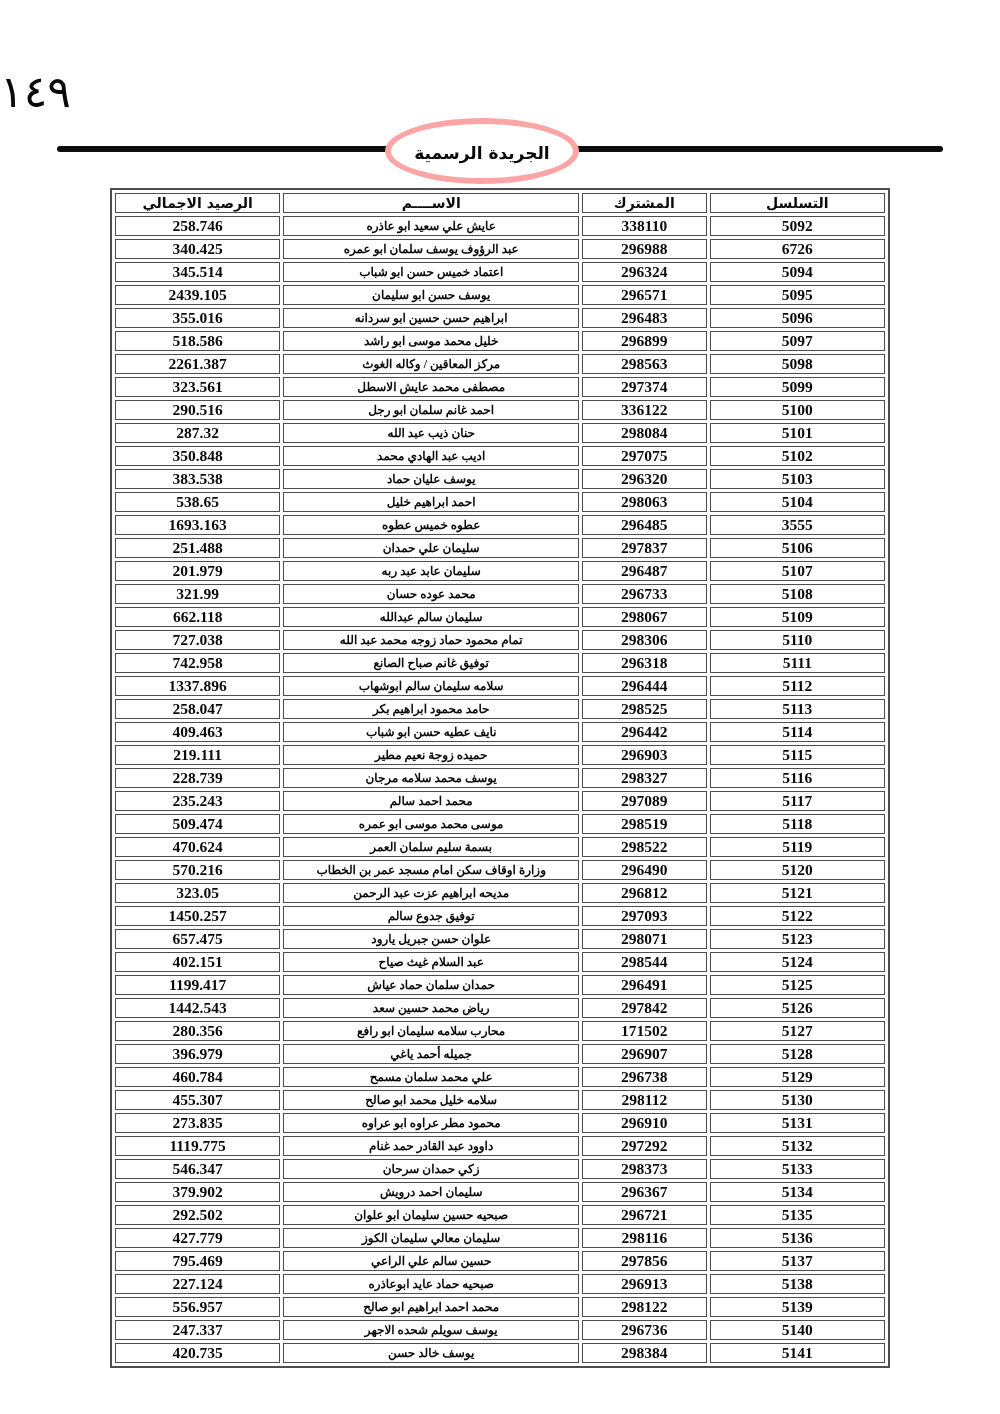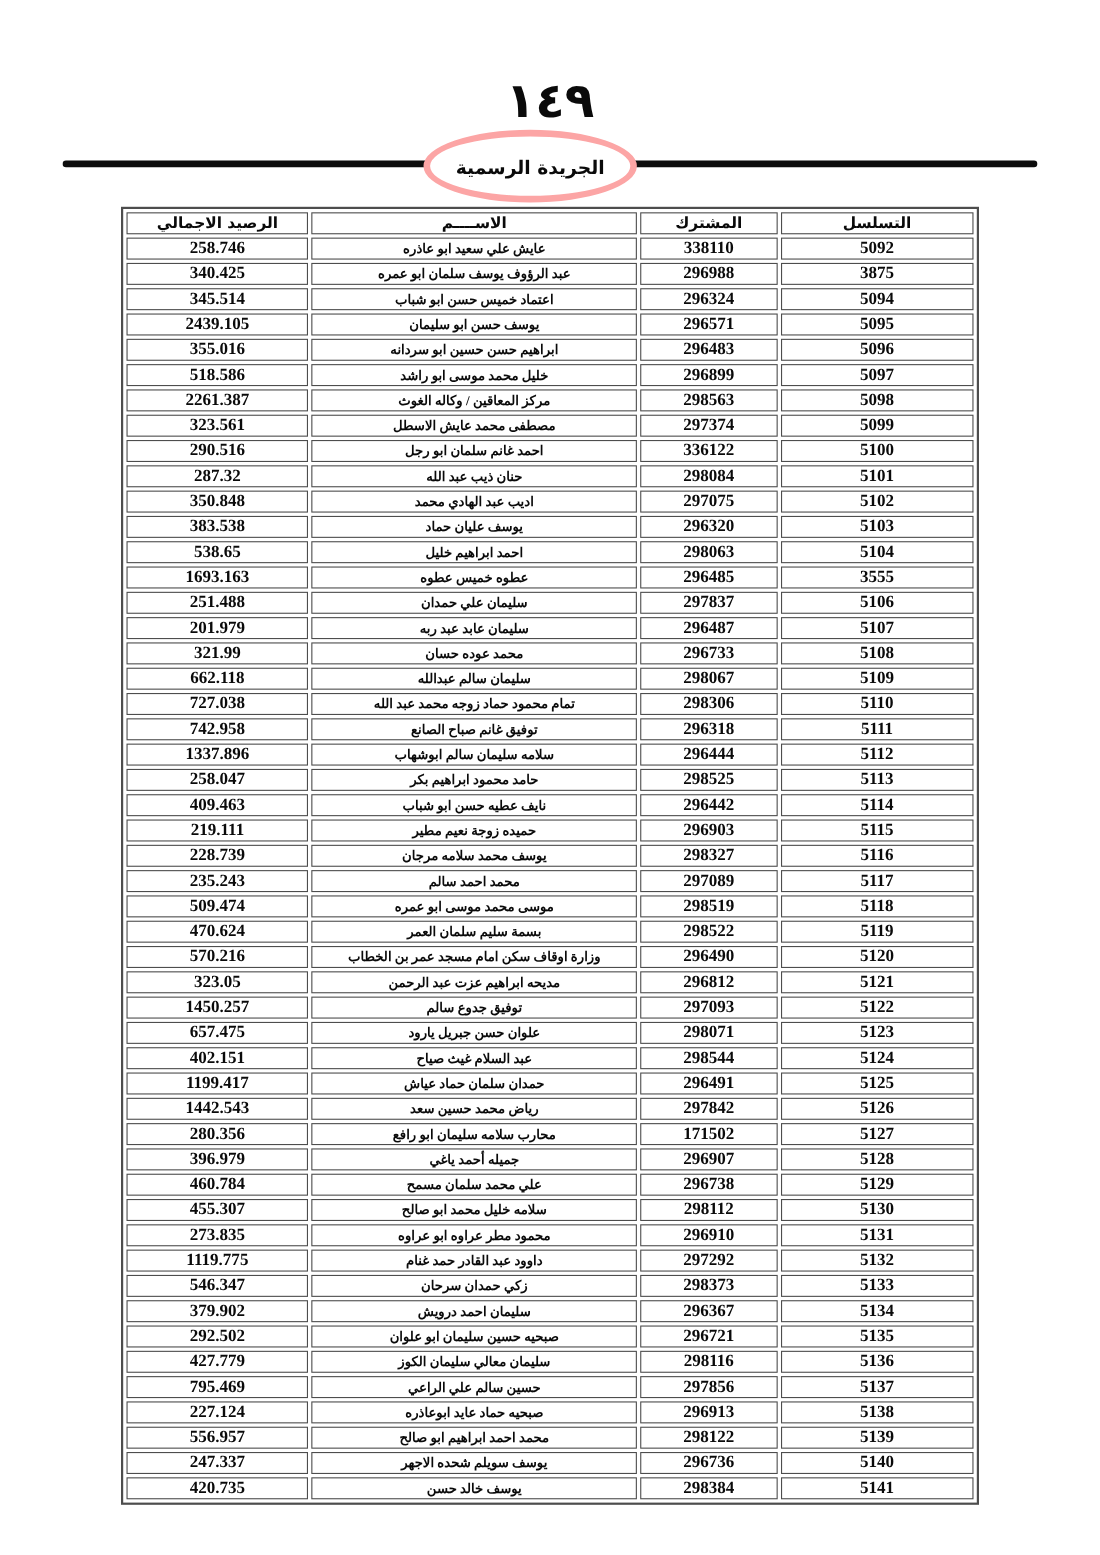--- a/index.html
+++ b/index.html
@@ -14,23 +14,22 @@
     height: 1414px;
     background: #ffffff;
     overflow: hidden;
   }
   
   .page-number {
     position: absolute;
     top: 66px;
     left: 0;
     width: 100%;
-    text-align: center;
     font-size: 44px;
-    font-weight: bold;
+    font-weight: normal;
     color: #0a0a0a;
     font-family: "DejaVu Sans", sans-serif;
     letter-spacing: 2px;
   }
   .banner-rule {
     position: absolute;
     top: 146px;
     left: 57px;
     width: 886px;
     height: 6px;
@@ -131,21 +130,21 @@
       </tr>
     </thead>
     <tbody id="table-body">
         <tr>
       <td class="num">5092</td>
       <td class="num">338110</td>
       <td class="name">عايش علي سعيد ابو عاذره</td>
       <td class="num">258.746</td>
     </tr>
         <tr>
-      <td class="num">3875</td>
+      <td class="num">6726</td>
       <td class="num">296988</td>
       <td class="name">عبد الرؤوف يوسف سلمان ابو عمره</td>
       <td class="num">340.425</td>
     </tr>
         <tr>
       <td class="num">5094</td>
       <td class="num">296324</td>
       <td class="name">اعتماد خميس حسن ابو شباب</td>
       <td class="num">345.514</td>
     </tr>

